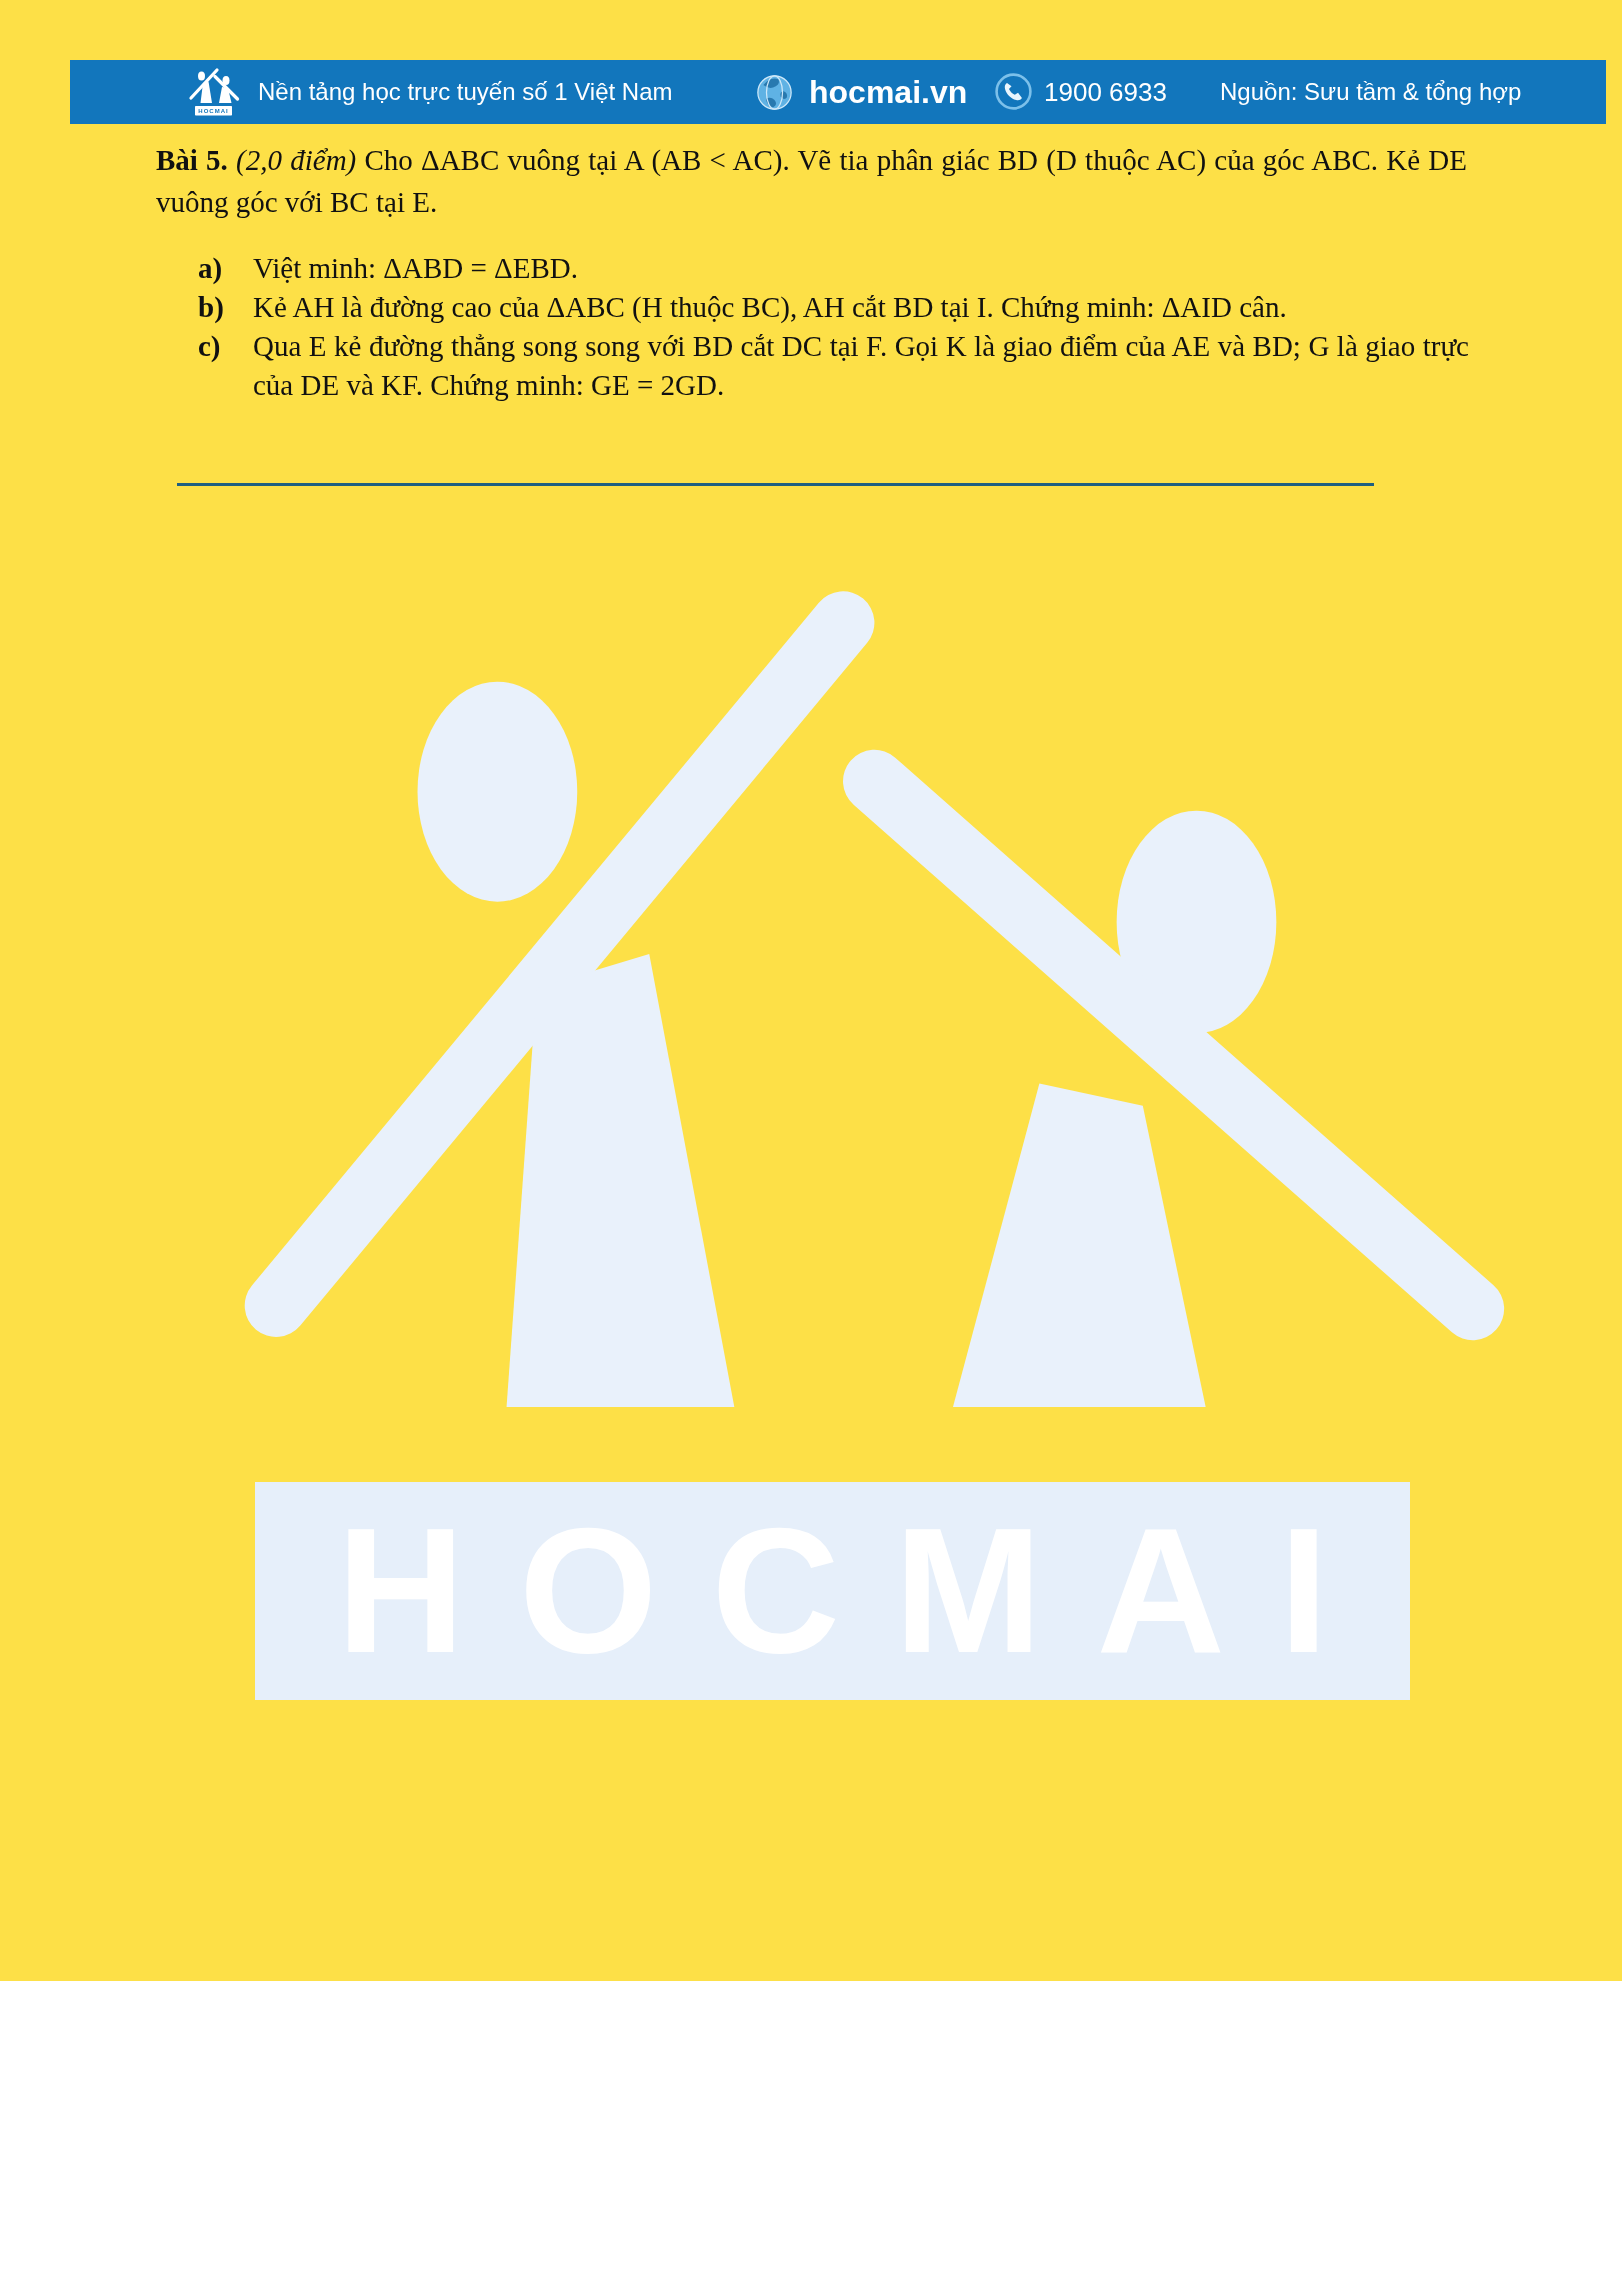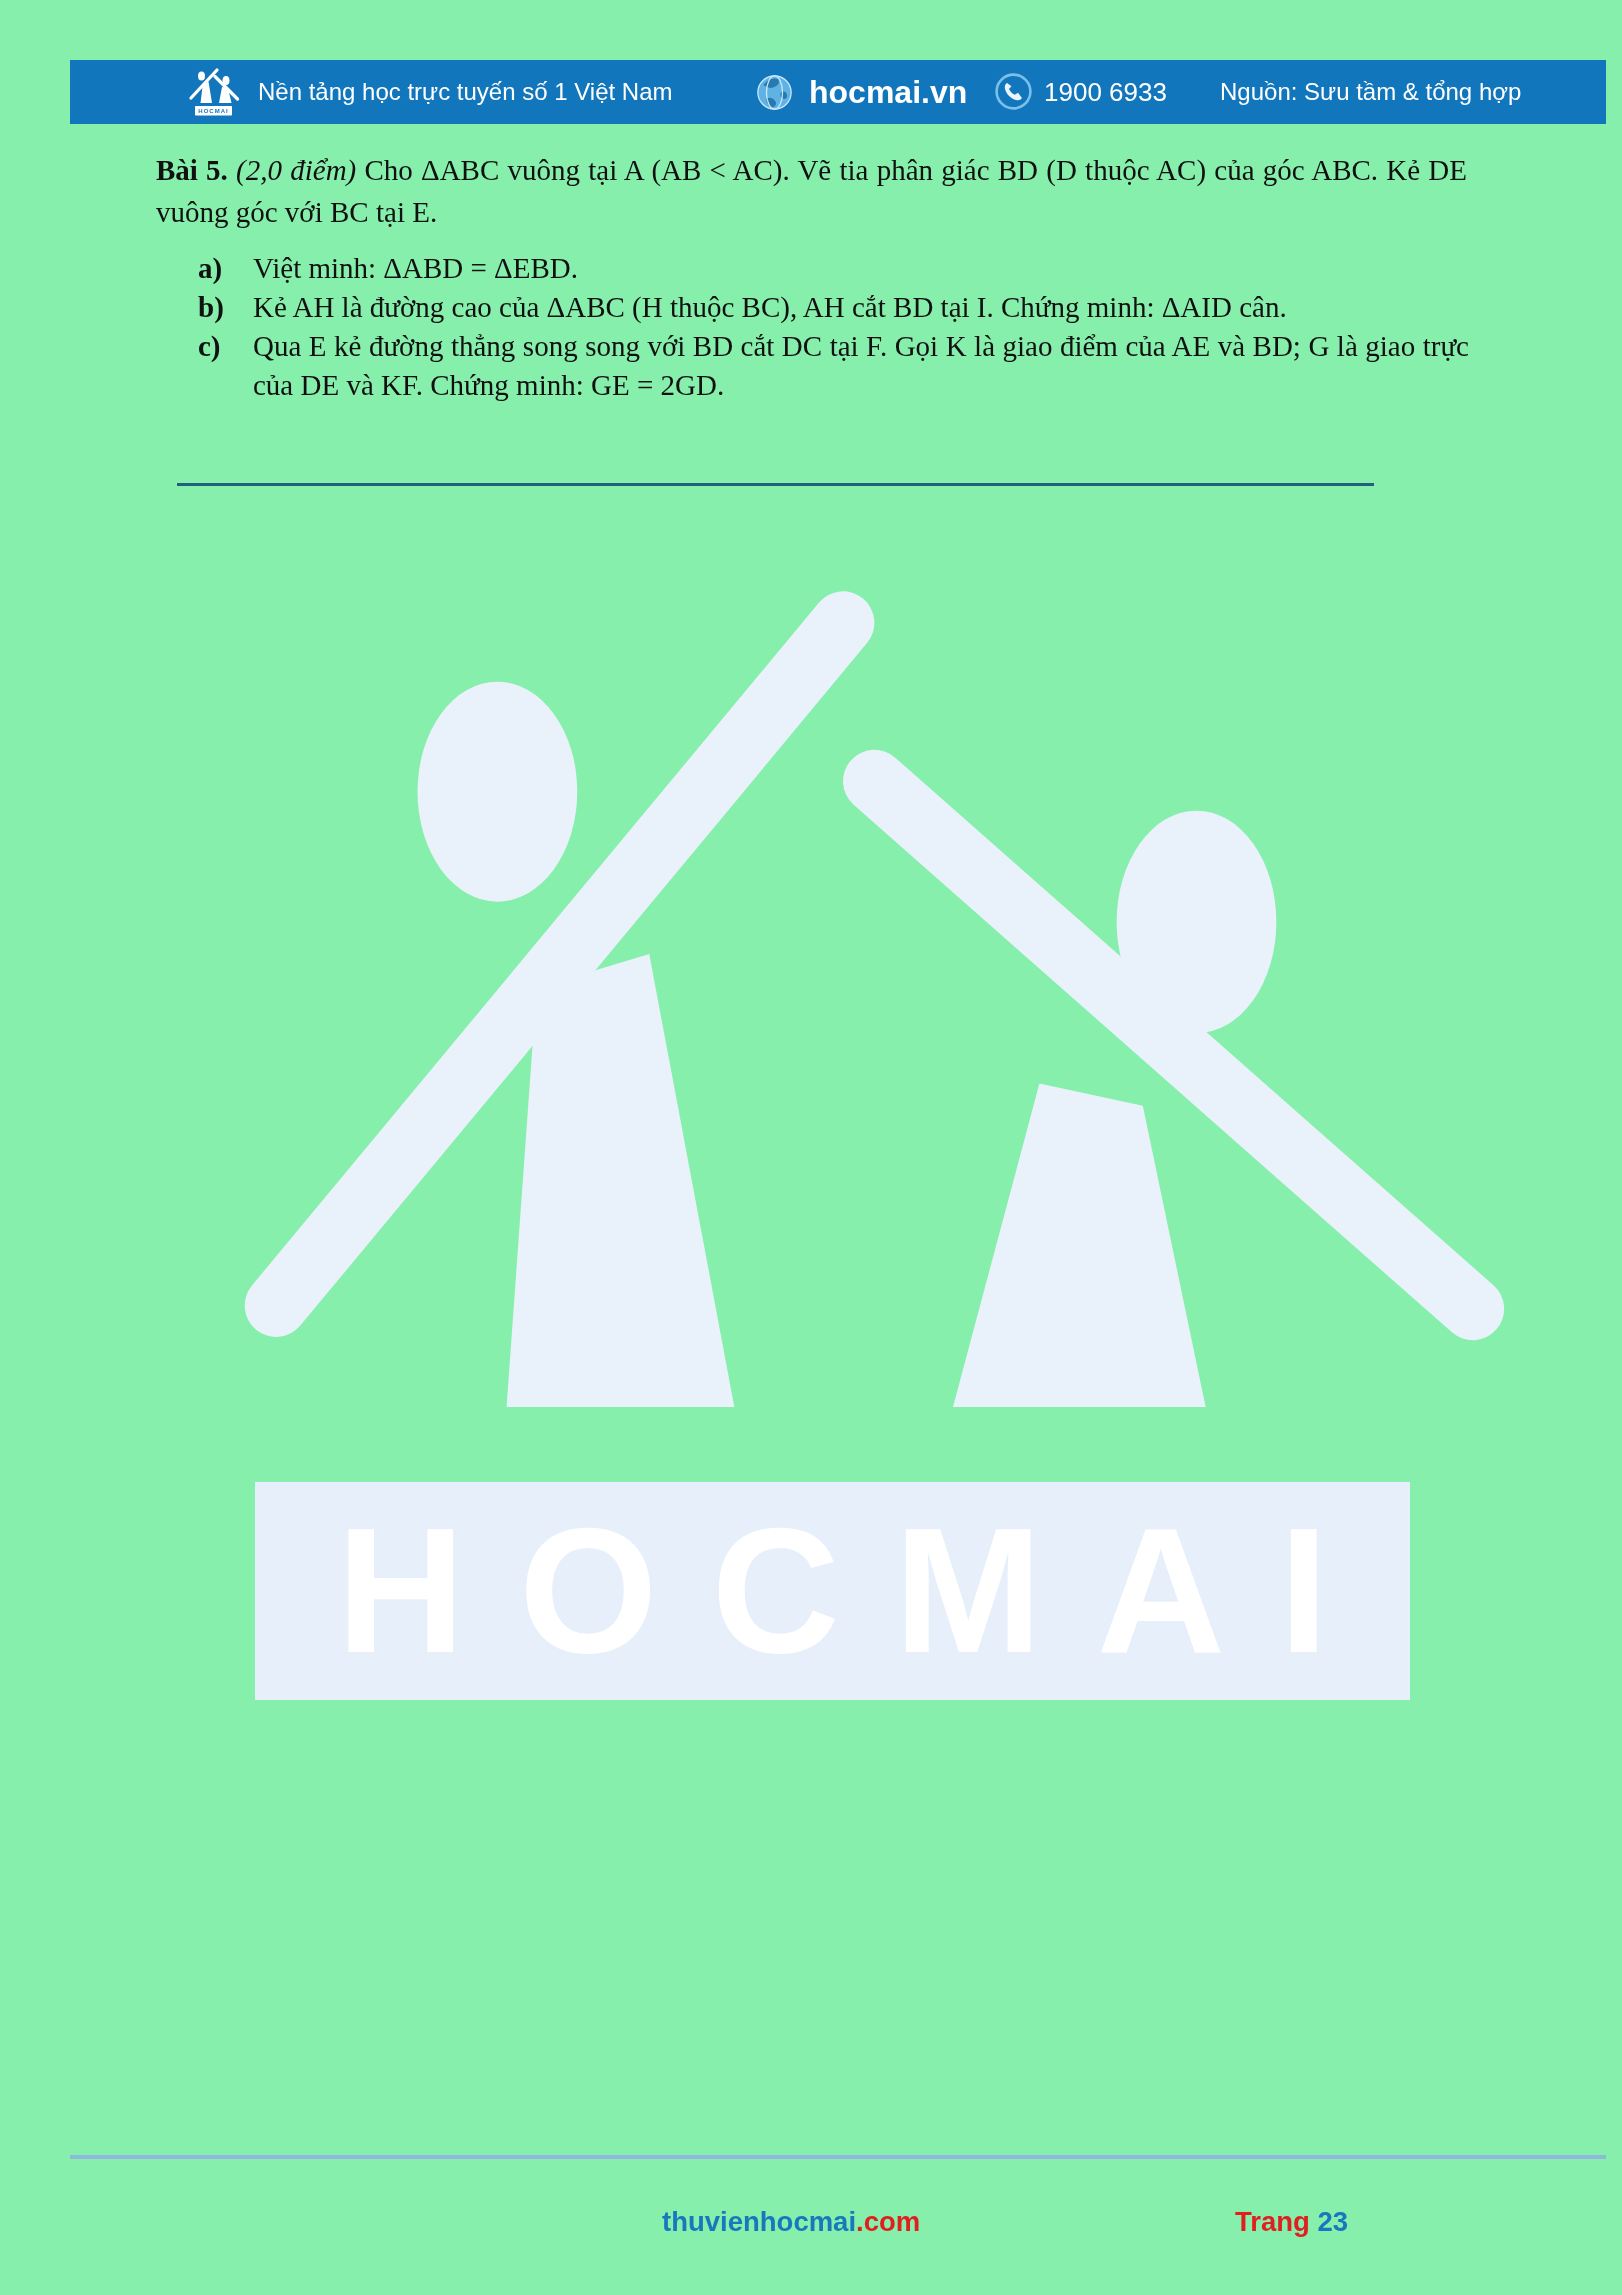--- a/index.html
+++ b/index.html
@@ -1,33 +1,33 @@
 <!DOCTYPE html>
 <html style="font-size:10.5px"><head>
 <meta charset="utf-8">
 <style>
   html,body{margin:0;padding:0;background:#ffffff;}
-  #page{position:relative;width:1622px;height:2295px;background:#86efac;overflow:hidden;
+  #page{position:relative;width:1622px;height:1981px;background:#fde047;overflow:hidden;
         font-family:"Liberation Serif",serif;color:#111;}
 
   
   .header-bar{position:absolute;left:70px;top:60px;width:1536px;height:64px;background:#1276BC;}
   .header-bar .hitem{position:absolute;top:50%;transform:translateY(-50%);color:#fff;
         font-family:"Liberation Sans",sans-serif;white-space:nowrap;}
   .logo{position:absolute;left:111px;top:5.2px;width:65px;height:55px;}
   .tagline{left:188px;font-size:24px;font-weight:500;}
   .globe{position:absolute;left:686px;top:13.7px;width:37px;height:37px;}
   .website{left:739px;font-size:32px;font-weight:700;}
   .phoneicon{position:absolute;left:924px;top:12.4px;width:39px;height:39px;}
   .phonenum{left:974px;font-size:26px;font-weight:500;text-align:right;}
   .source{left:1150px;font-size:24px;font-weight:500;}
 
   
   .para1{position:absolute;left:156px;top:139px;width:1311px;font-size:29px;line-height:42px;
-        text-align:justify;margin-top:10px;}
+        text-align:justify;}
   .b{font-weight:bold;}
   .i{font-style:italic;}
   .qlist{position:absolute;left:198px;top:249px;width:1271px;}
   .qitem{display:flex;font-size:29px;line-height:39px;}
   .qlabel{width:55px;font-weight:bold;flex:0 0 55px;}
   .qtext{flex:1;text-align:justify;}
   .divider{position:absolute;left:177px;top:483px;width:1197px;height:3.3px;background:#1F5F80;}
 
   
   .wm-figures{position:absolute;left:229px;top:556px;width:1283px;height:851px;}

